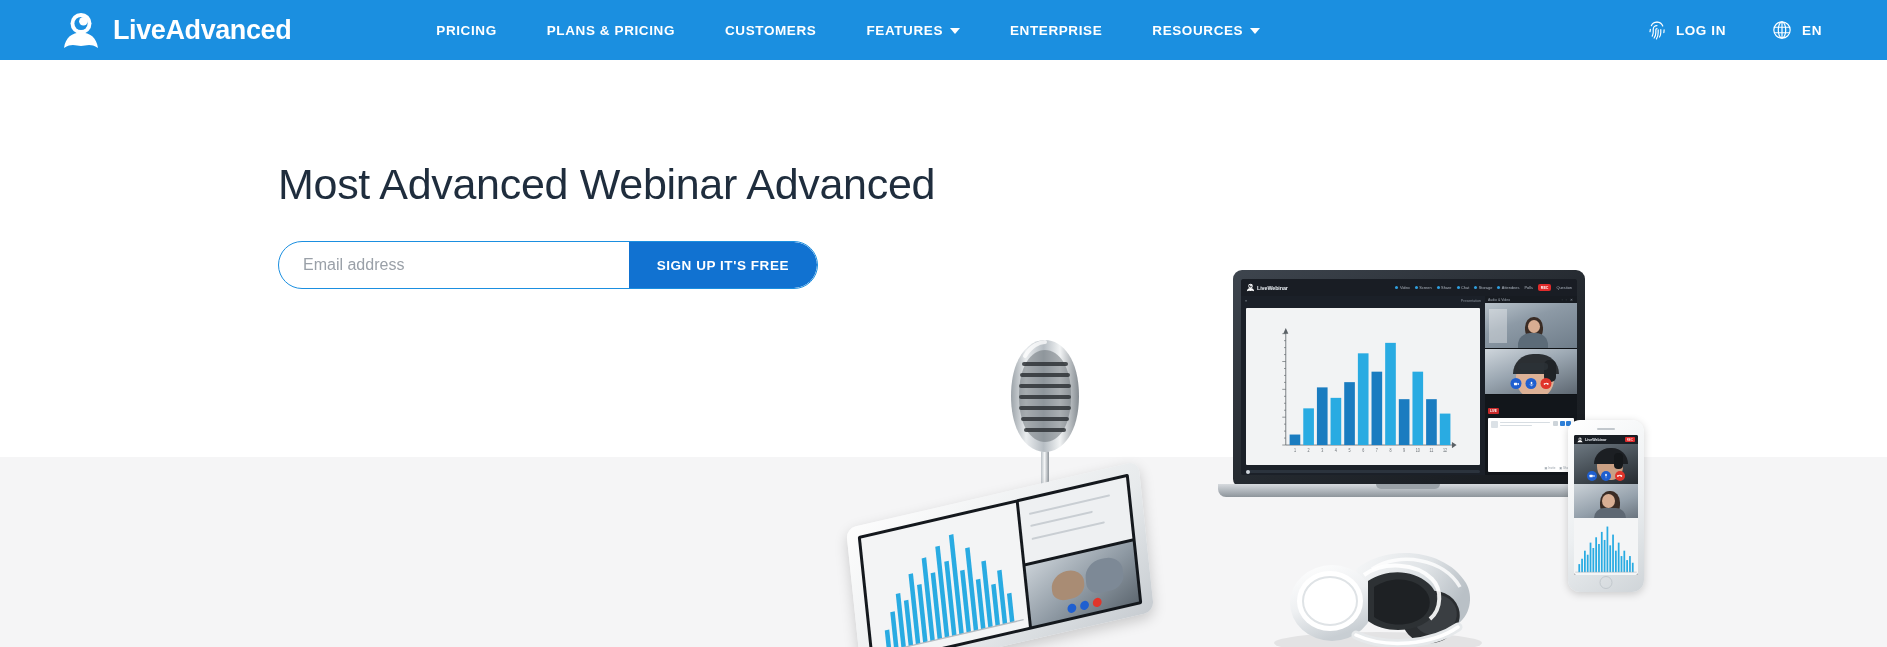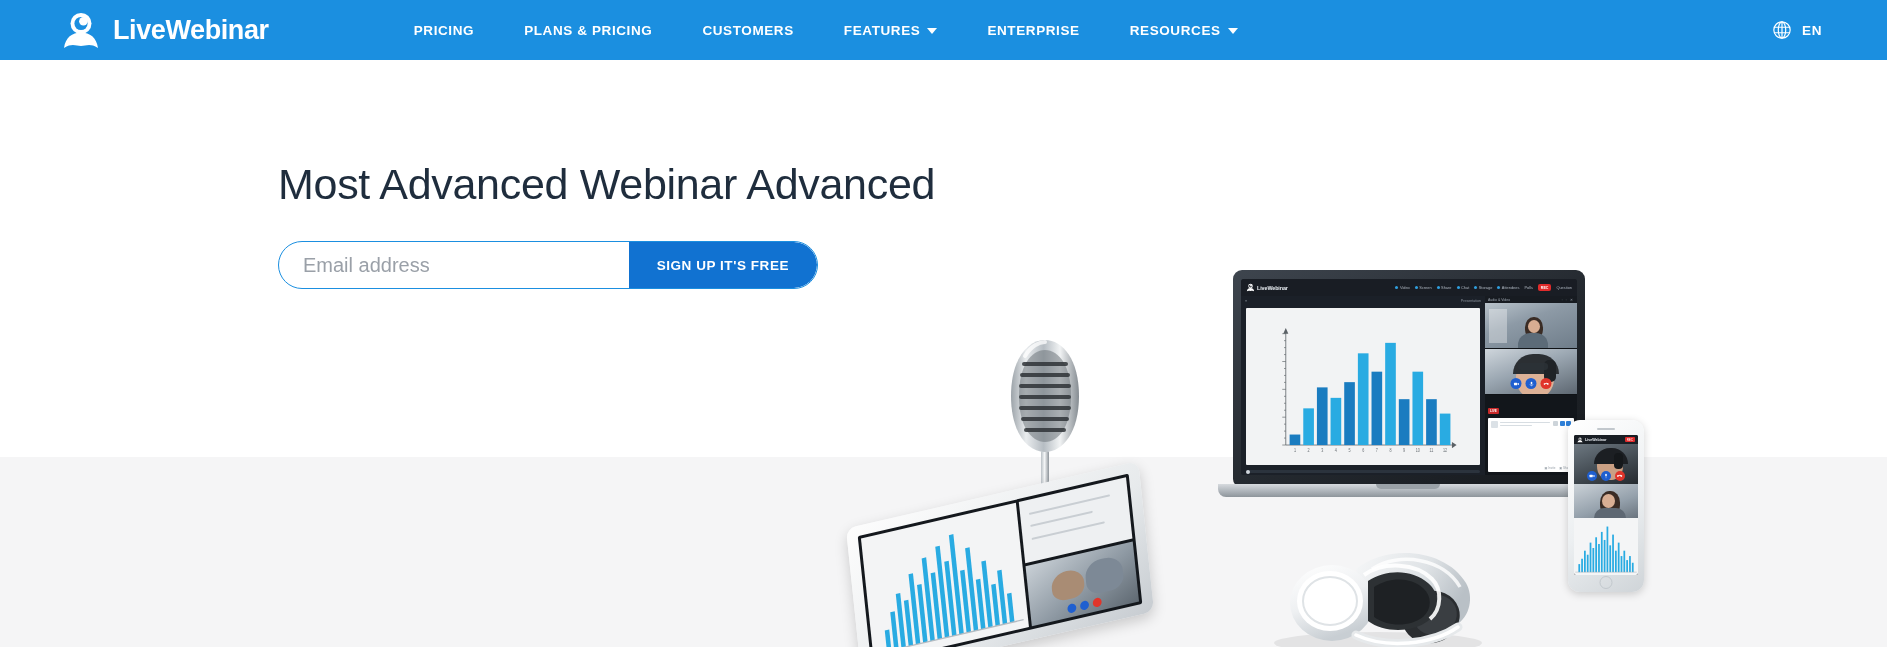--- a/index.html
+++ b/index.html
@@ -117,21 +117,21 @@
     border-radius: 24px;
     overflow: hidden;
     background: #ffffff;
   }
   .email-input {
     flex: 1 1 auto;
     border: none; outline: none;
     background: transparent;
     padding: 0 24px;
     font-family: "Liberation Sans", sans-serif;
-    font-size: 20px;
+    font-size: 16px;
     color: #3b82f6;
   }
   .email-input::placeholder { color: #9aa0a8; }
   .signup-btn {
     flex: 0 0 auto;
     background: #1172d1;
     color: #ffffff;
     border: none;
     font-family: "Liberation Sans", sans-serif;
     font-size: 13.5px; font-weight: bold;
@@ -289,21 +289,21 @@
 
   <a class="brand">
     <span class="brand-mark">
       <svg viewBox="0 0 42 40" width="42" height="40" aria-hidden="true">
         <circle cx="21" cy="13.5" r="10.5" fill="#ffffff"></circle>
         <circle cx="21" cy="13.5" r="6.6" fill="#1b8fe0"></circle>
         <circle cx="23.4" cy="11.2" r="4.3" fill="#ffffff"></circle>
         <path d="M4 38 C5.5 27.5 12 22.5 21 22.5 C30 22.5 36.5 27.5 38 38 C30 33 26 36 21 36 C16 36 12 33 4 38 Z" fill="#ffffff"></path>
       </svg>
     </span>
-    <span class="brand-word"><span class="lite">Live</span><span>Webinar</span></span>
+    <span class="brand-word"><span class="lite">Live</span><span>Advanced</span></span>
   </a>
 
   <nav class="nav-main">
     <a class="nav-link">
       <span>PRICING</span>
     </a>
     <a class="nav-link">
       <span>PLANS &amp; PRICING</span>
     </a>
     <a class="nav-link">
@@ -316,20 +316,35 @@
     <a class="nav-link">
       <span>ENTERPRISE</span>
     </a>
     <a class="nav-link">
       <span>RESOURCES</span>
       <span class="caret"></span>
     </a>
   </nav>
 
   <div class="nav-right">
+    <a class="nav-action">
+      <span>
+        <svg viewBox="0 0 20 22" width="18" height="20" fill="none" stroke="#ffffff" stroke-width="1.3" stroke-linecap="round">
+          <path d="M10 2.2c-3 0-5.4 1.8-6.3 4"></path>
+          <path d="M16.4 6.6c-1-2.7-3.5-4.4-6.4-4.4"></path>
+          <path d="M10 6.1c-2.5 0-4.2 1.9-4.2 4.3v3.2c0 1.6-.4 3-1.1 4.2"></path>
+          <path d="M14.2 10.4v3.4c0 1.9-.5 3.6-1.4 5"></path>
+          <path d="M10 9.4c-.8 0-1.3.6-1.3 1.4v3c0 2.4-.7 4.5-1.9 6.1"></path>
+          <path d="M11.3 10.8v3c0 2.9-.7 5.4-1.9 7.1"></path>
+          <path d="M2.2 12.9c.3-.9.4-1.8.4-2.6"></path>
+          <path d="M17.6 13.9c.2-1.1.3-2.2.3-3.2"></path>
+        </svg>
+      </span>
+      <span>LOG IN</span>
+    </a>
     <a class="nav-action">
       <span>
         <svg viewBox="0 0 22 22" width="20" height="20" fill="none" stroke="#ffffff" stroke-width="1.3">
           <circle cx="11" cy="11" r="9"></circle>
           <ellipse cx="11" cy="11" rx="4.1" ry="9"></ellipse>
           <path d="M2.3 8h17.4M2.3 14h17.4M11 2v18"></path>
         </svg>
       </span>
       <span>EN</span>
     </a>

